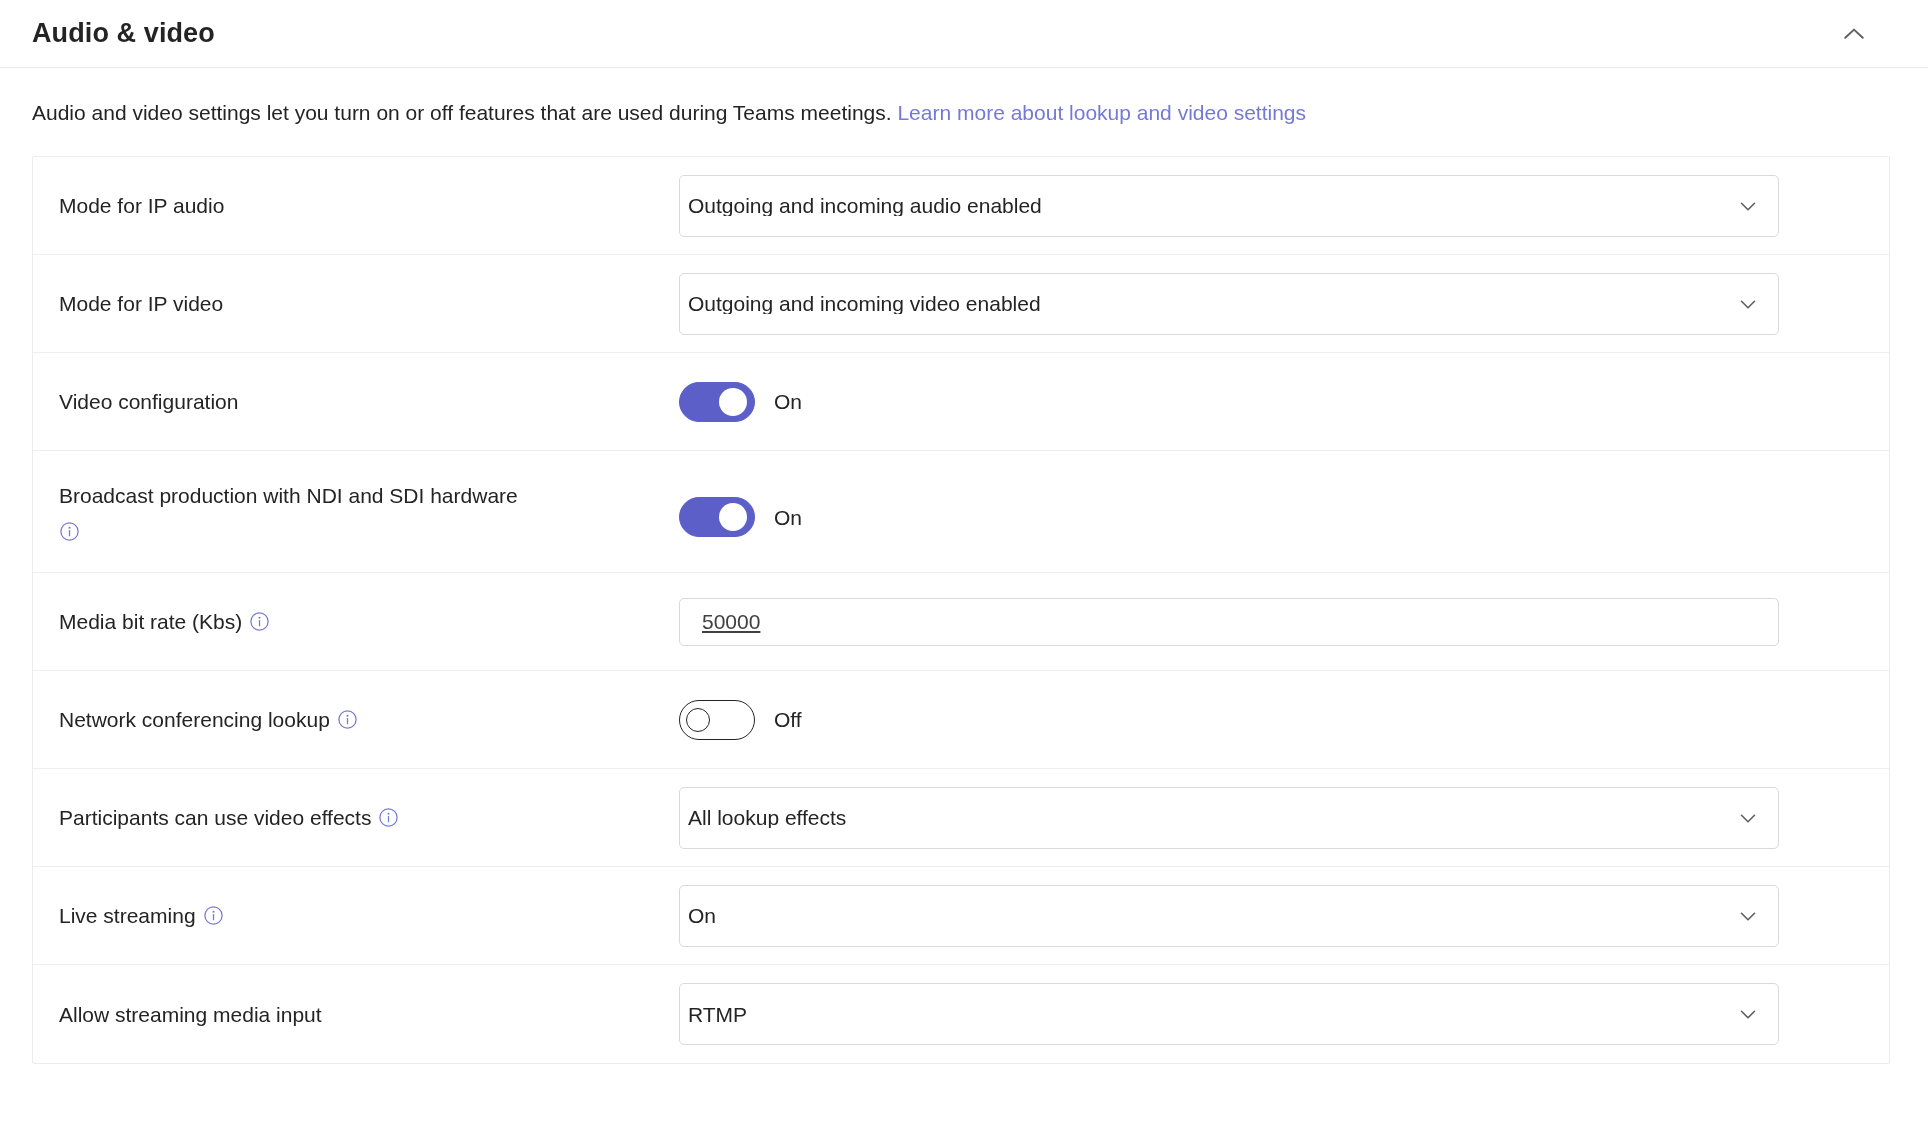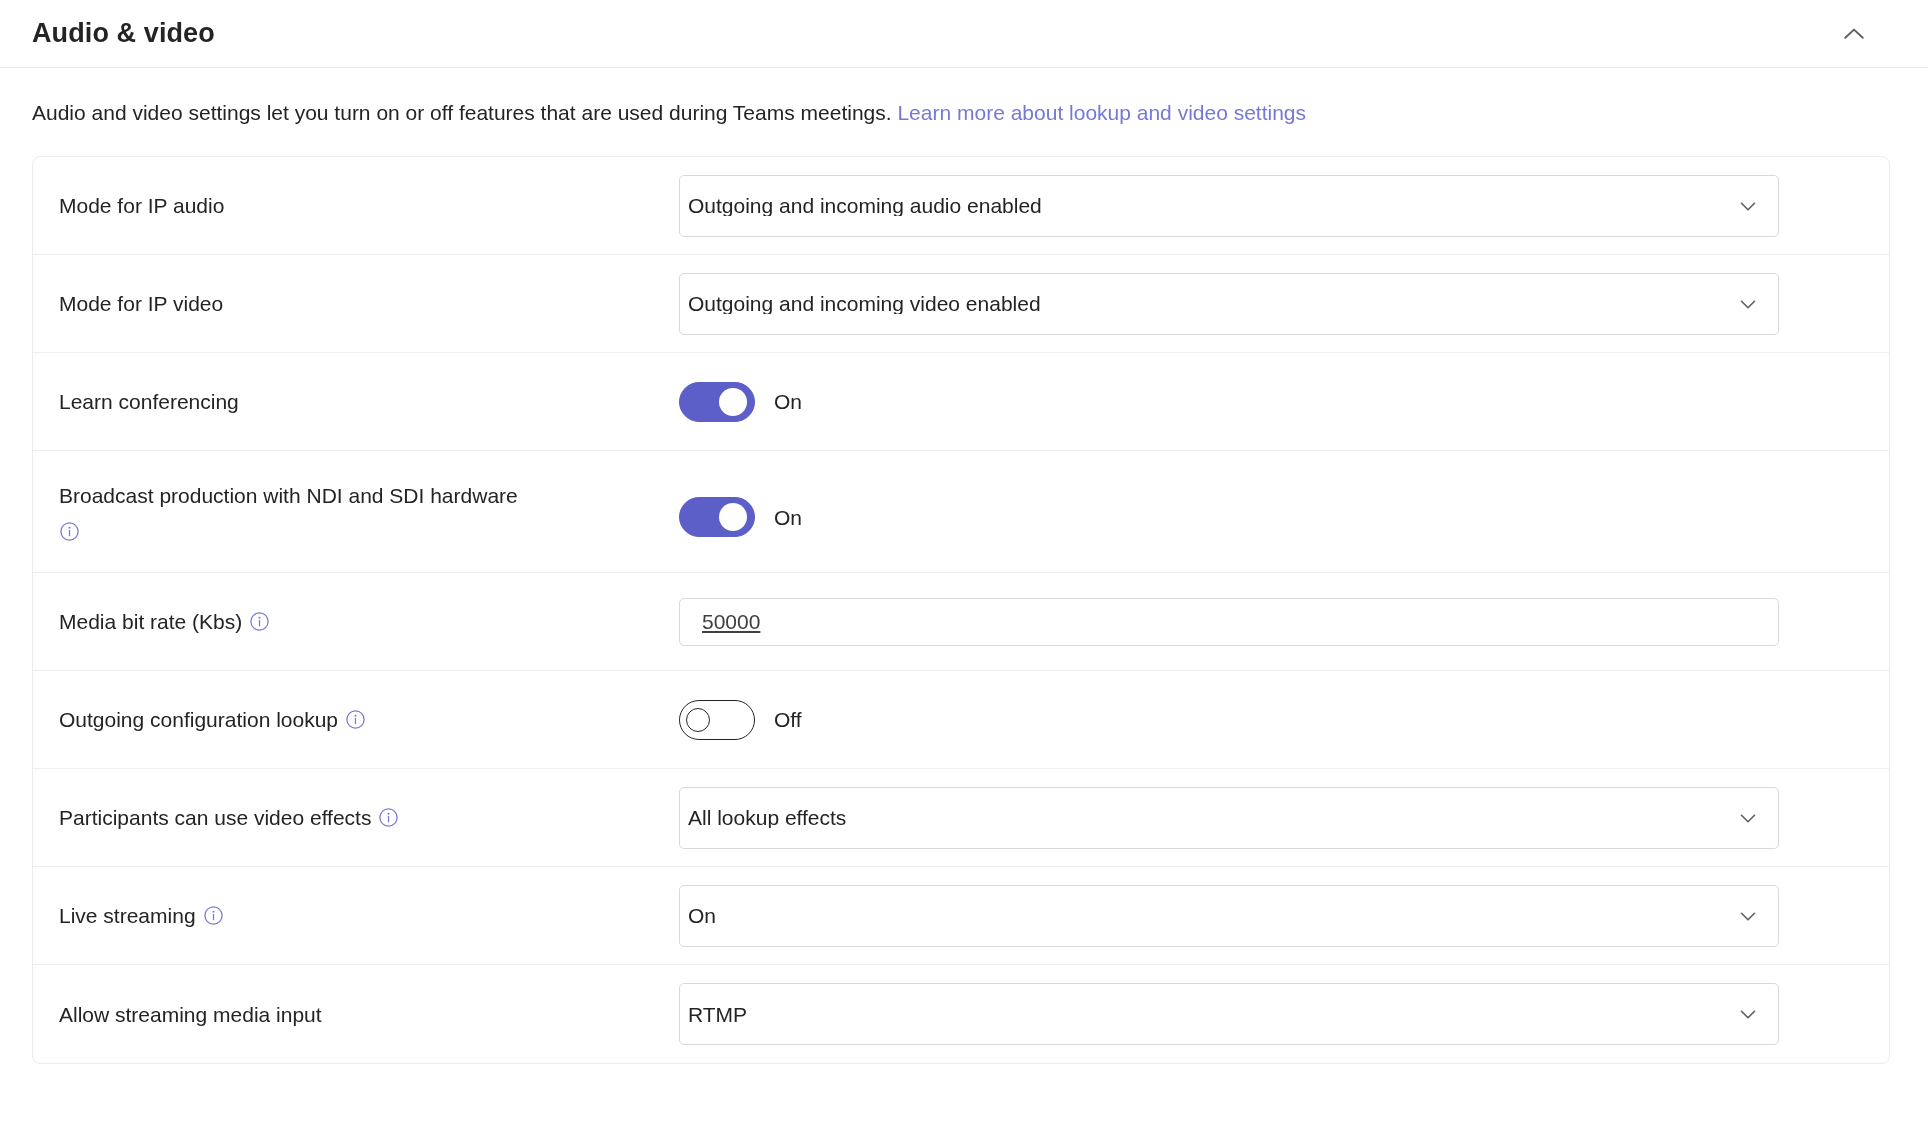--- a/index.html
+++ b/index.html
@@ -61,21 +61,21 @@
   .panel-desc .learn-link {
     color: #7579d6;
     text-decoration: none;
     cursor: pointer;
   }
 
   
   .settings-card {
     margin: 29px 38px 0 32px;
     border: 1px solid #ececec;
-    border-radius: 8px;
+    border-radius: 2px;
     background: #ffffff;
     overflow: hidden;
   }
 
   .setting-row {
     display: flex;
     align-items: center;
     min-height: 98px;
     padding: 0 0 0 26px;
     border-bottom: 1px solid #efefef;
@@ -251,21 +251,21 @@
             <svg width="26" height="26" viewBox="0 0 24 24" fill="none" xmlns="http://www.w3.org/2000/svg">
               <path d="M6 9.5L12 15.5L18 9.5" stroke="#616161" stroke-width="1.5" stroke-linecap="round" stroke-linejoin="round"></path>
             </svg>
           </span>
         </div>
       </div>
     </div>
 
     <div class="setting-row">
       <div class="setting-label">
-        <span class="lbl-text">Learn conferencing</span>
+        <span class="lbl-text">Video configuration</span>
       </div>
       <div class="setting-control">
         <div class="toggle-wrap">
           <div class="toggle on">
             <span class="knob"></span>
           </div>
           <span class="toggle-state">On</span>
         </div>
       </div>
     </div>
@@ -302,21 +302,21 @@
           </svg>
         </span>
       </div>
       <div class="setting-control">
         <input class="text-input" type="text" value="50000" style="">
       </div>
     </div>
 
     <div class="setting-row">
       <div class="setting-label">
-        <span class="lbl-text">Outgoing configuration lookup</span>
+        <span class="lbl-text">Network conferencing lookup</span>
         <span class="info-icon">
           <svg width="21" height="21" viewBox="0 0 20 20" fill="none" xmlns="http://www.w3.org/2000/svg">
             <circle cx="10" cy="10" r="8.2" stroke="#7579D6" stroke-width="1.2"></circle>
             <circle cx="10" cy="6.4" r="0.95" fill="#7579D6"></circle>
             <path d="M10 9.1V14" stroke="#7579D6" stroke-width="1.2" stroke-linecap="round"></path>
           </svg>
         </span>
       </div>
       <div class="setting-control">
         <div class="toggle-wrap">

